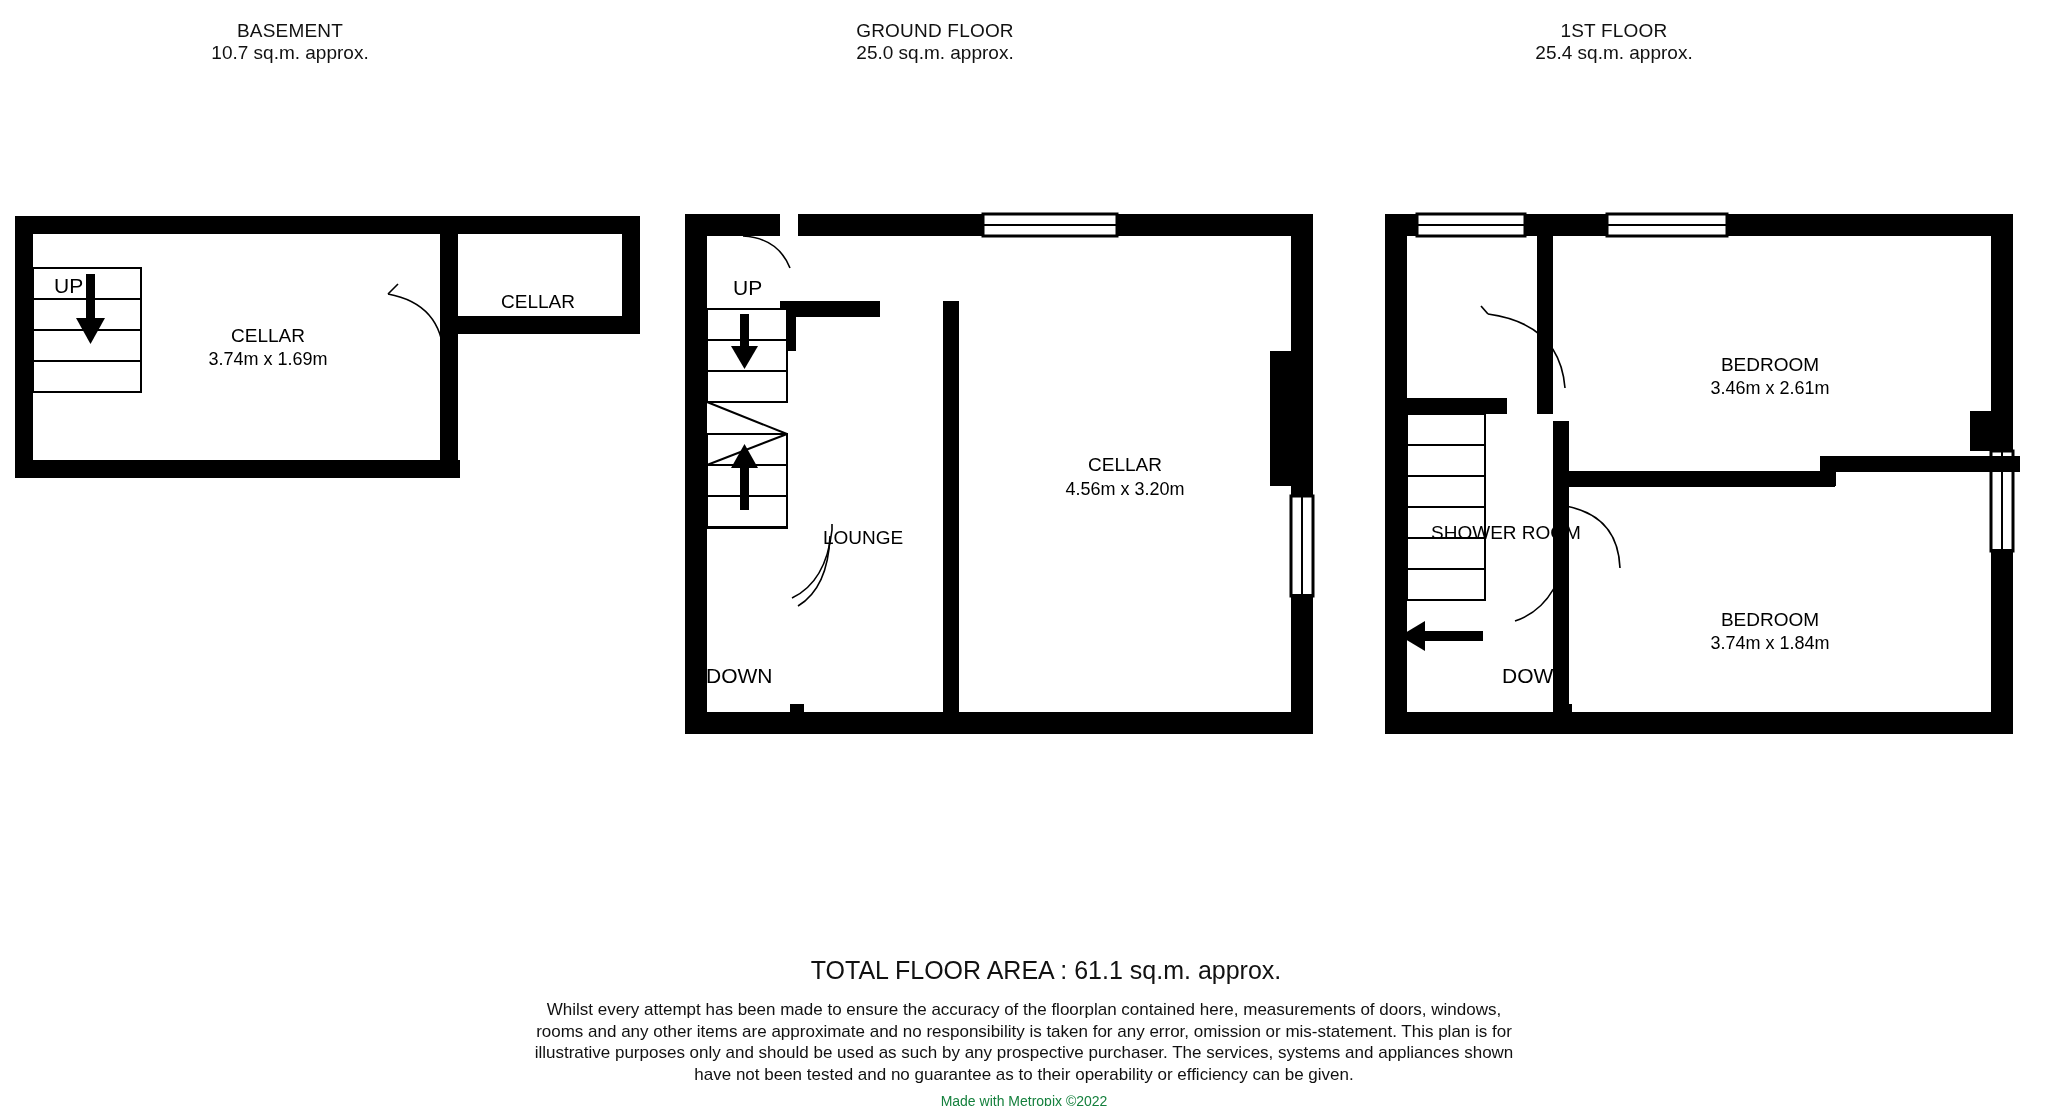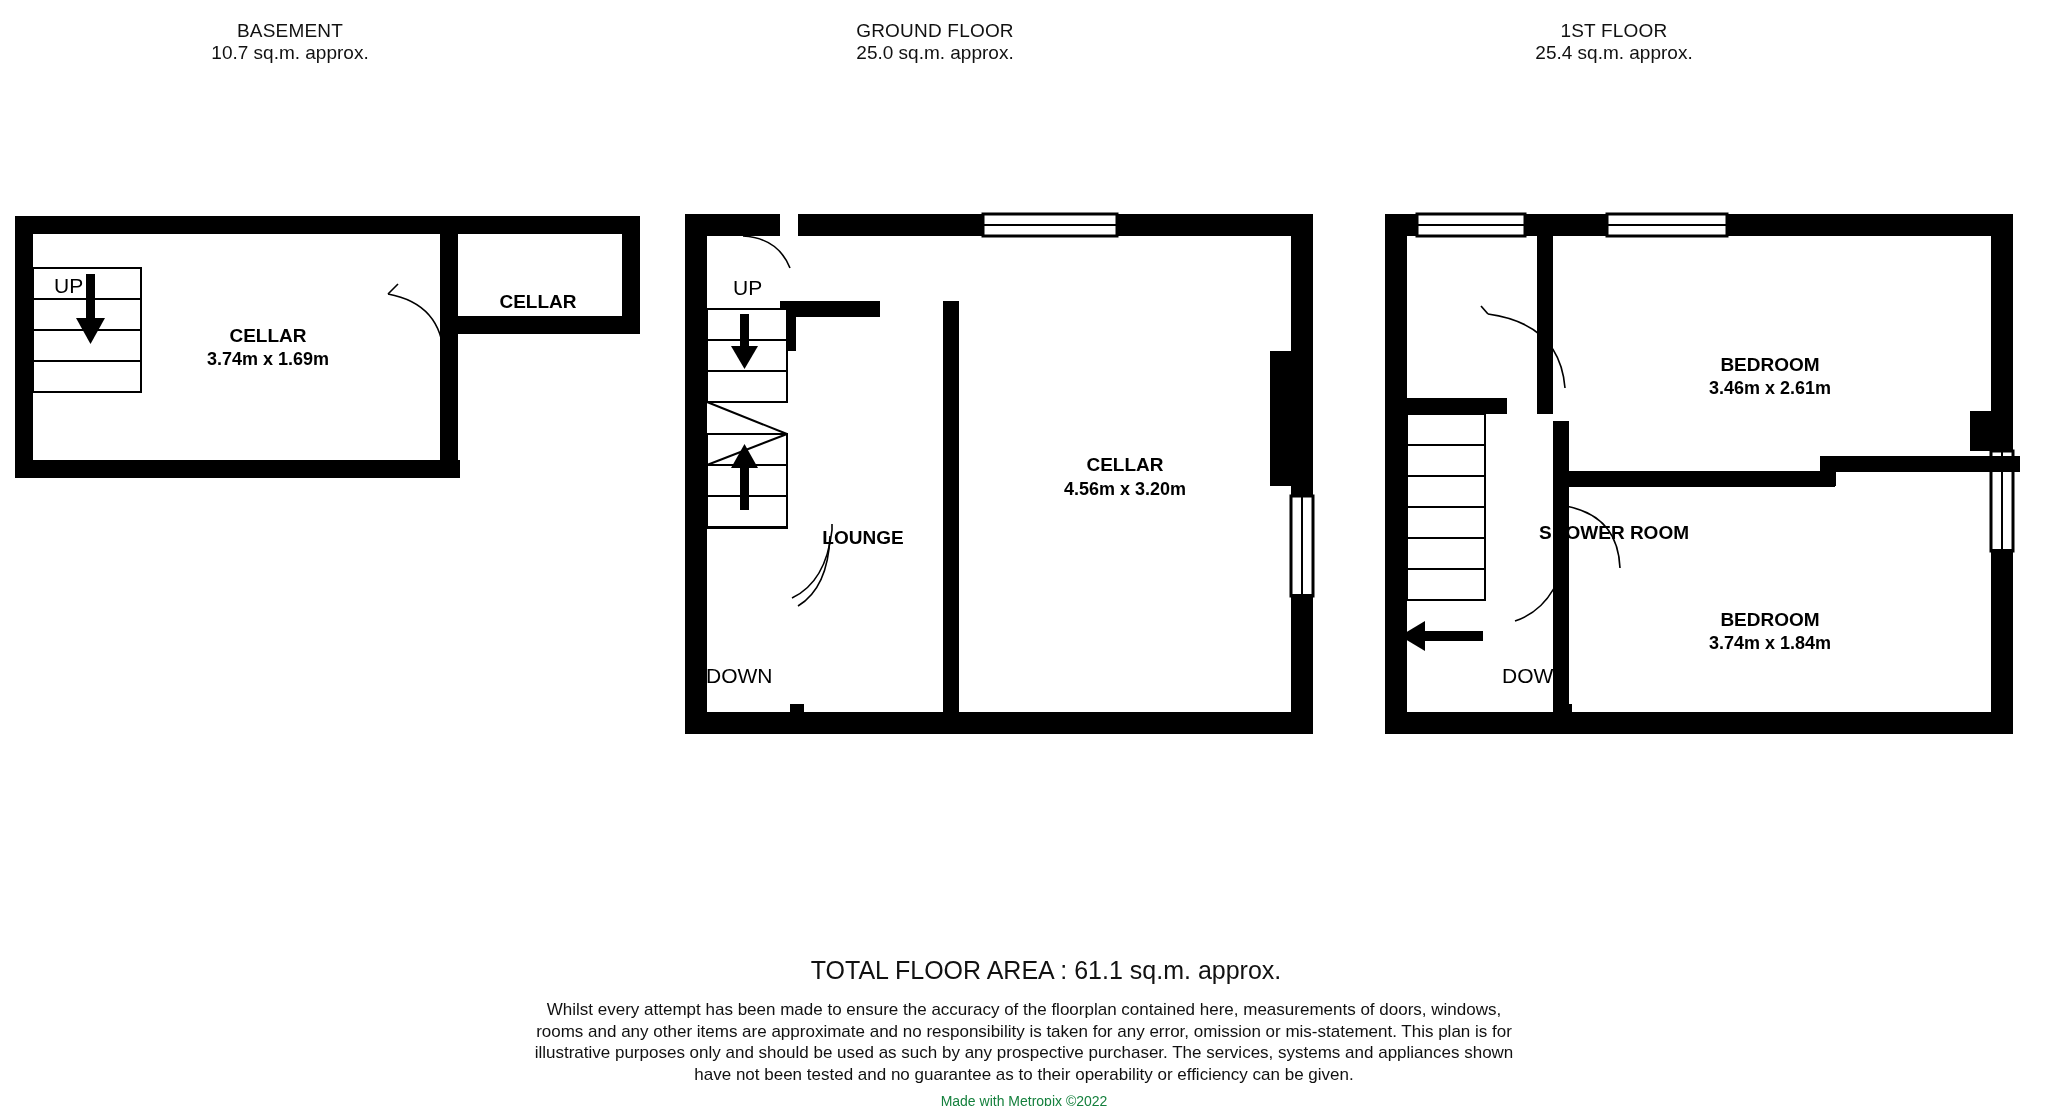--- a/index.html
+++ b/index.html
@@ -32,21 +32,21 @@
   .floor-heading .ttl { display: block; letter-spacing: 0.2px; }
   .floor-heading .area { display: block; }
 
   .plan {
     position: absolute;
   }
   .plan svg { display: block; }
 
   .lbl {
     position: absolute;
-    font-weight: bold;
+    font-weight: normal;
     font-size: 19px;
     line-height: 23px;
     white-space: nowrap;
     text-align: center;
   }
   .lbl.room { font-size: 19px; }
   .lbl.dim  { font-size: 18px; }
   .lbl.updown {
     font-weight: normal;
     font-size: 21px;
@@ -301,21 +301,21 @@
       </g>
       <g stroke="#000000" stroke-width="1.6" fill="none">
         <path d="M186,300 Q238,310 240,362"></path>
       </g>
       <g stroke="#000000" stroke-width="1.6" fill="none">
         <path d="M188,335 Q180,400 135,415"></path>
       </g>
     </svg>
   </div>
 
-  <div class="lbl room" style="left:1469px; top:505px; width:220px; text-align:right;">SHOWER ROOM</div>
+  <div class="lbl room" style="left:1396px; top:505px; width:220px; text-align:center;">SHOWER ROOM</div>
   <div class="lbl updown" style="left:1502px; top:648px;">DOWN</div>
   <div class="lbl room" style="left:1650px; top:337px; width:240px;">BEDROOM</div>
   <div class="lbl dim" style="left:1630px; top:361px; width:280px;">3.46m  x 2.61m</div>
   <div class="lbl room" style="left:1650px; top:592px; width:240px;">BEDROOM</div>
   <div class="lbl dim" style="left:1630px; top:616px; width:280px;">3.74m  x 1.84m</div>
 
   <div class="footer" style="top:940px;">
     <div class="total">TOTAL FLOOR AREA : 61.1 sq.m. approx.</div>
     <div class="disclaimer" style="margin-top:14px;">Whilst every attempt has been made to ensure the accuracy of the floorplan contained here, measurements of doors, windows, rooms and any other items are approximate and no responsibility is taken for any error, omission or mis-statement. This plan is for illustrative purposes only and should be used as such by any prospective purchaser. The services, systems and appliances shown have not been tested and no guarantee as to their operability or efficiency can be given.</div>
     <div class="madewith" style="margin-top:8px;">Made with Metropix ©2022</div>

